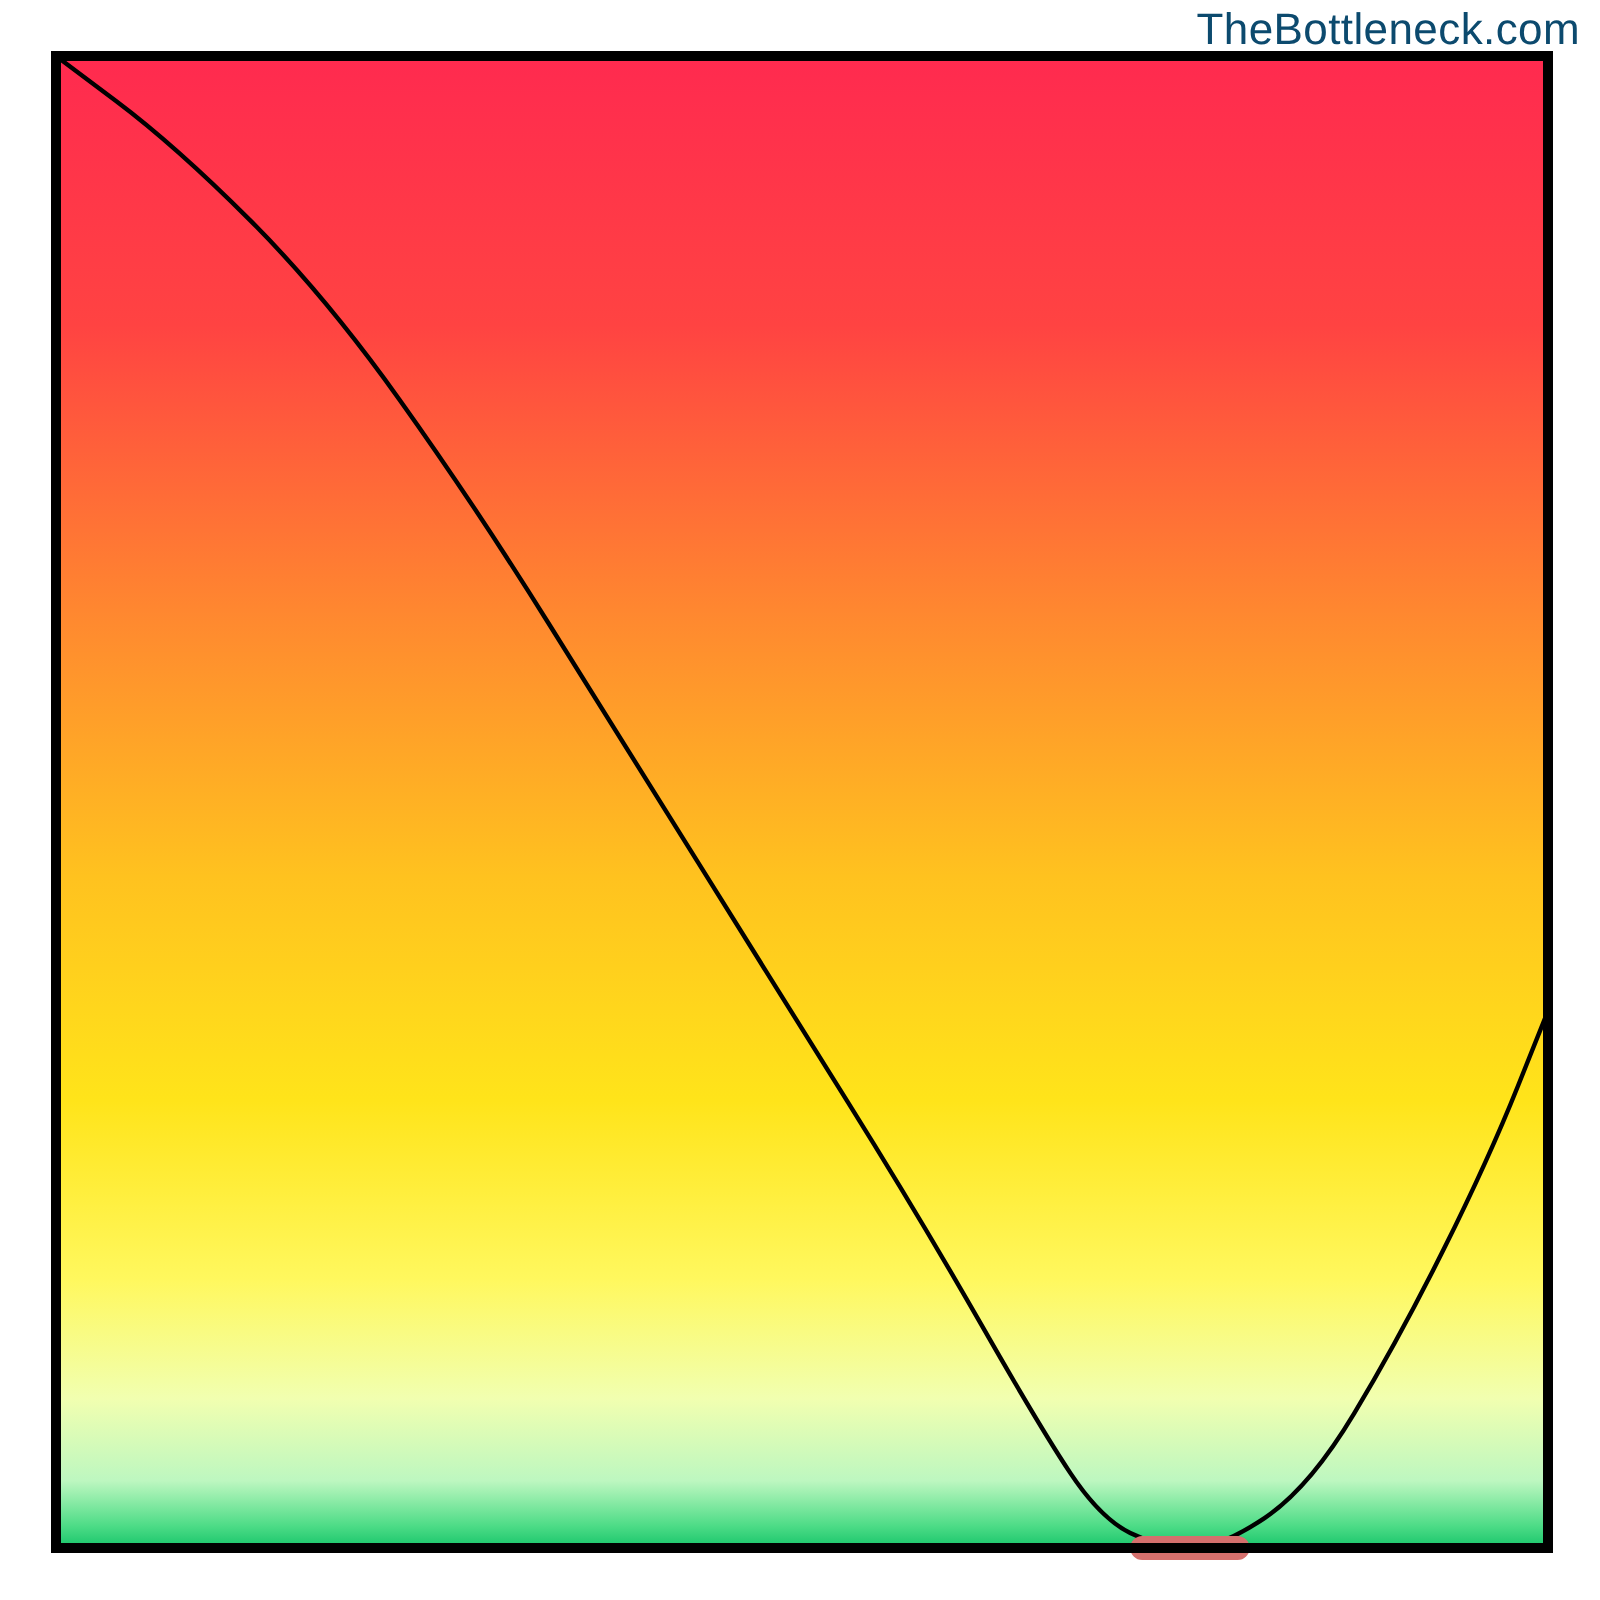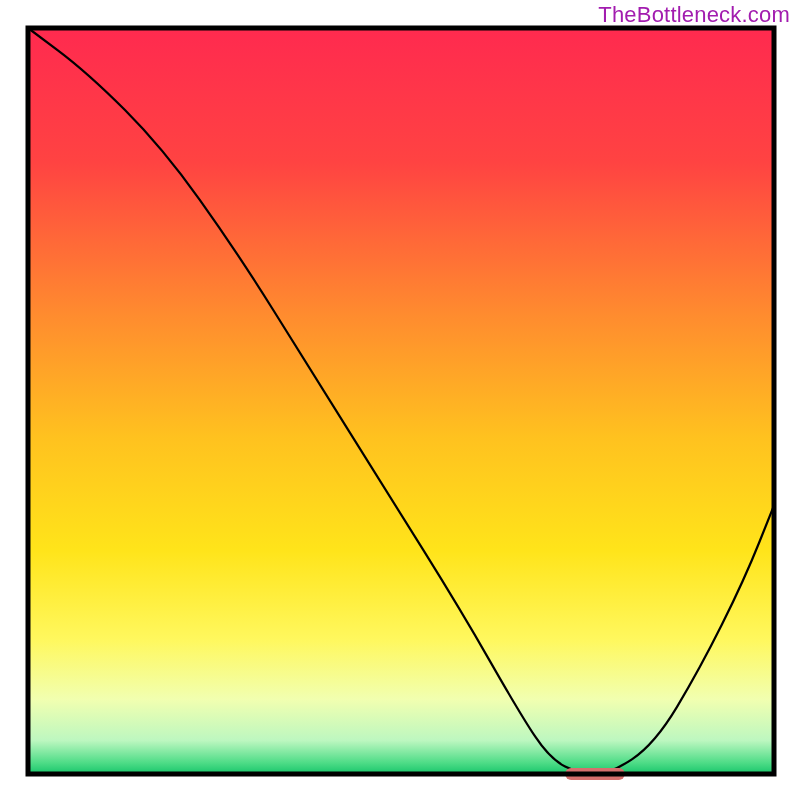--- a/index.html
+++ b/index.html
@@ -14,21 +14,21 @@
     position: relative;
     width: 800px;
     height: 800px;
   }
   .watermark {
     position: absolute;
     top: 2px;
     right: 10px;
     font-size: 22px;
     font-weight: 500;
-    color: #a21caf;
+    color: #0c4a6e;
     letter-spacing: 0.2px;
   }
   svg.chart {
     position: absolute;
     top: 0;
     left: 0;
   }
 </style>
 </head>
 <body>

